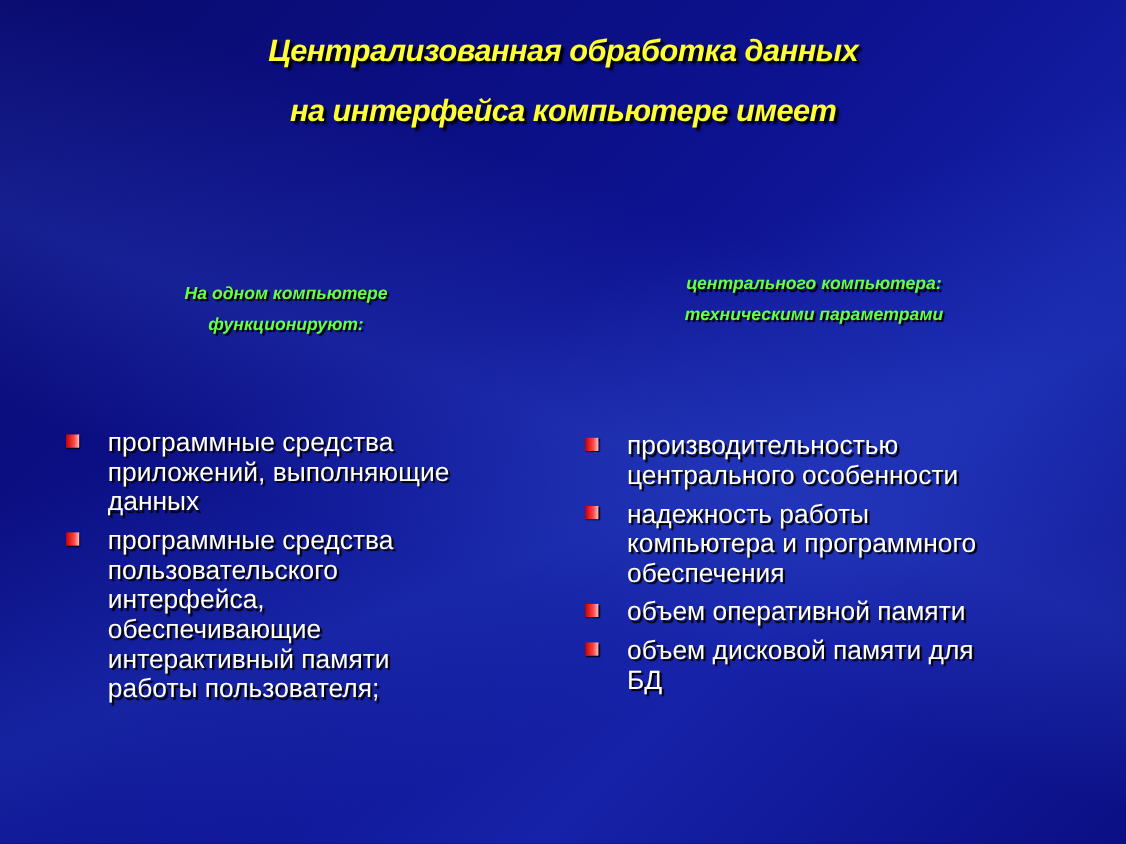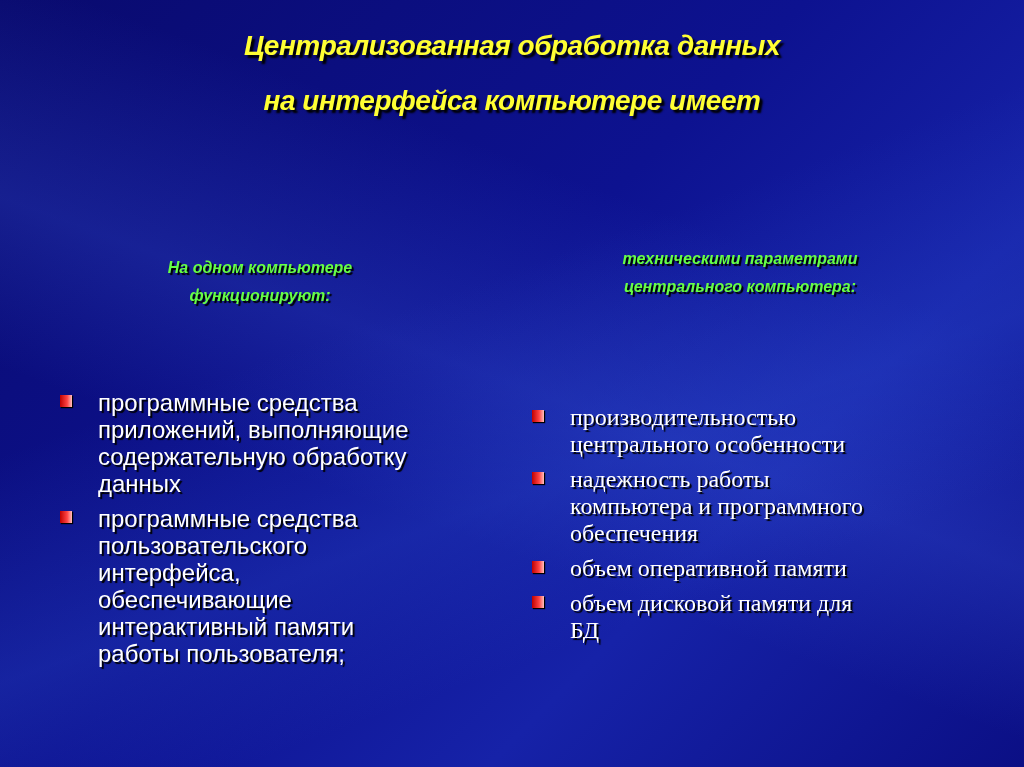--- a/index.html
+++ b/index.html
@@ -32,47 +32,46 @@
   .list { position:absolute; list-style:none; margin:0; padding:0; }
   .list li { position:relative; padding-left:40px; color:#fff;
     font-size:24px; line-height:27px; margin-bottom:8px;
     text-shadow:2px 2px 1px #000; }
   .list li .bullet {
     position:absolute; left:2px; top:6px; width:12px; height:12px;
     background: linear-gradient(90deg,#c00000 0%, #ff4444 60%, #ffc0c0 100%);
     box-shadow:1px 1px 1px #000;
   }
   .list-left { left:58px; top:389px; width:440px; }
-  .list-right { left:530px; top:404px; width:460px;font-family:Liberation Serif, serif; }
+  .list-right { left:530px; top:392px; width:460px; }
   .list-right li { margin-bottom:8px; }
 </style>
 </head>
 <body>
 
 <div class="title">
   <span>Централизованная обработка данных</span>
   <span>на интерфейса компьютере имеет</span>
 </div>
 
 <div class="subhead sub-left">
   <span>На одном компьютере</span>
   <span>функционируют:</span>
 </div>
 
 <div class="subhead sub-right">
+  <span>центрального компьютера:</span>
   <span>техническими параметрами</span>
-  <span>центрального компьютера:</span>
 </div>
 
 <ul class="list list-left">
   <li>
     <span class="bullet"></span>
     <div>программные средства</div>
     <div>приложений, выполняющие</div>
-    <div>содержательную обработку</div>
     <div>данных</div>
   </li>
   <li>
     <span class="bullet"></span>
     <div>программные средства</div>
     <div>пользовательского</div>
     <div>интерфейса,</div>
     <div>обеспечивающие</div>
     <div>интерактивный памяти</div>
     <div>работы пользователя;</div>

